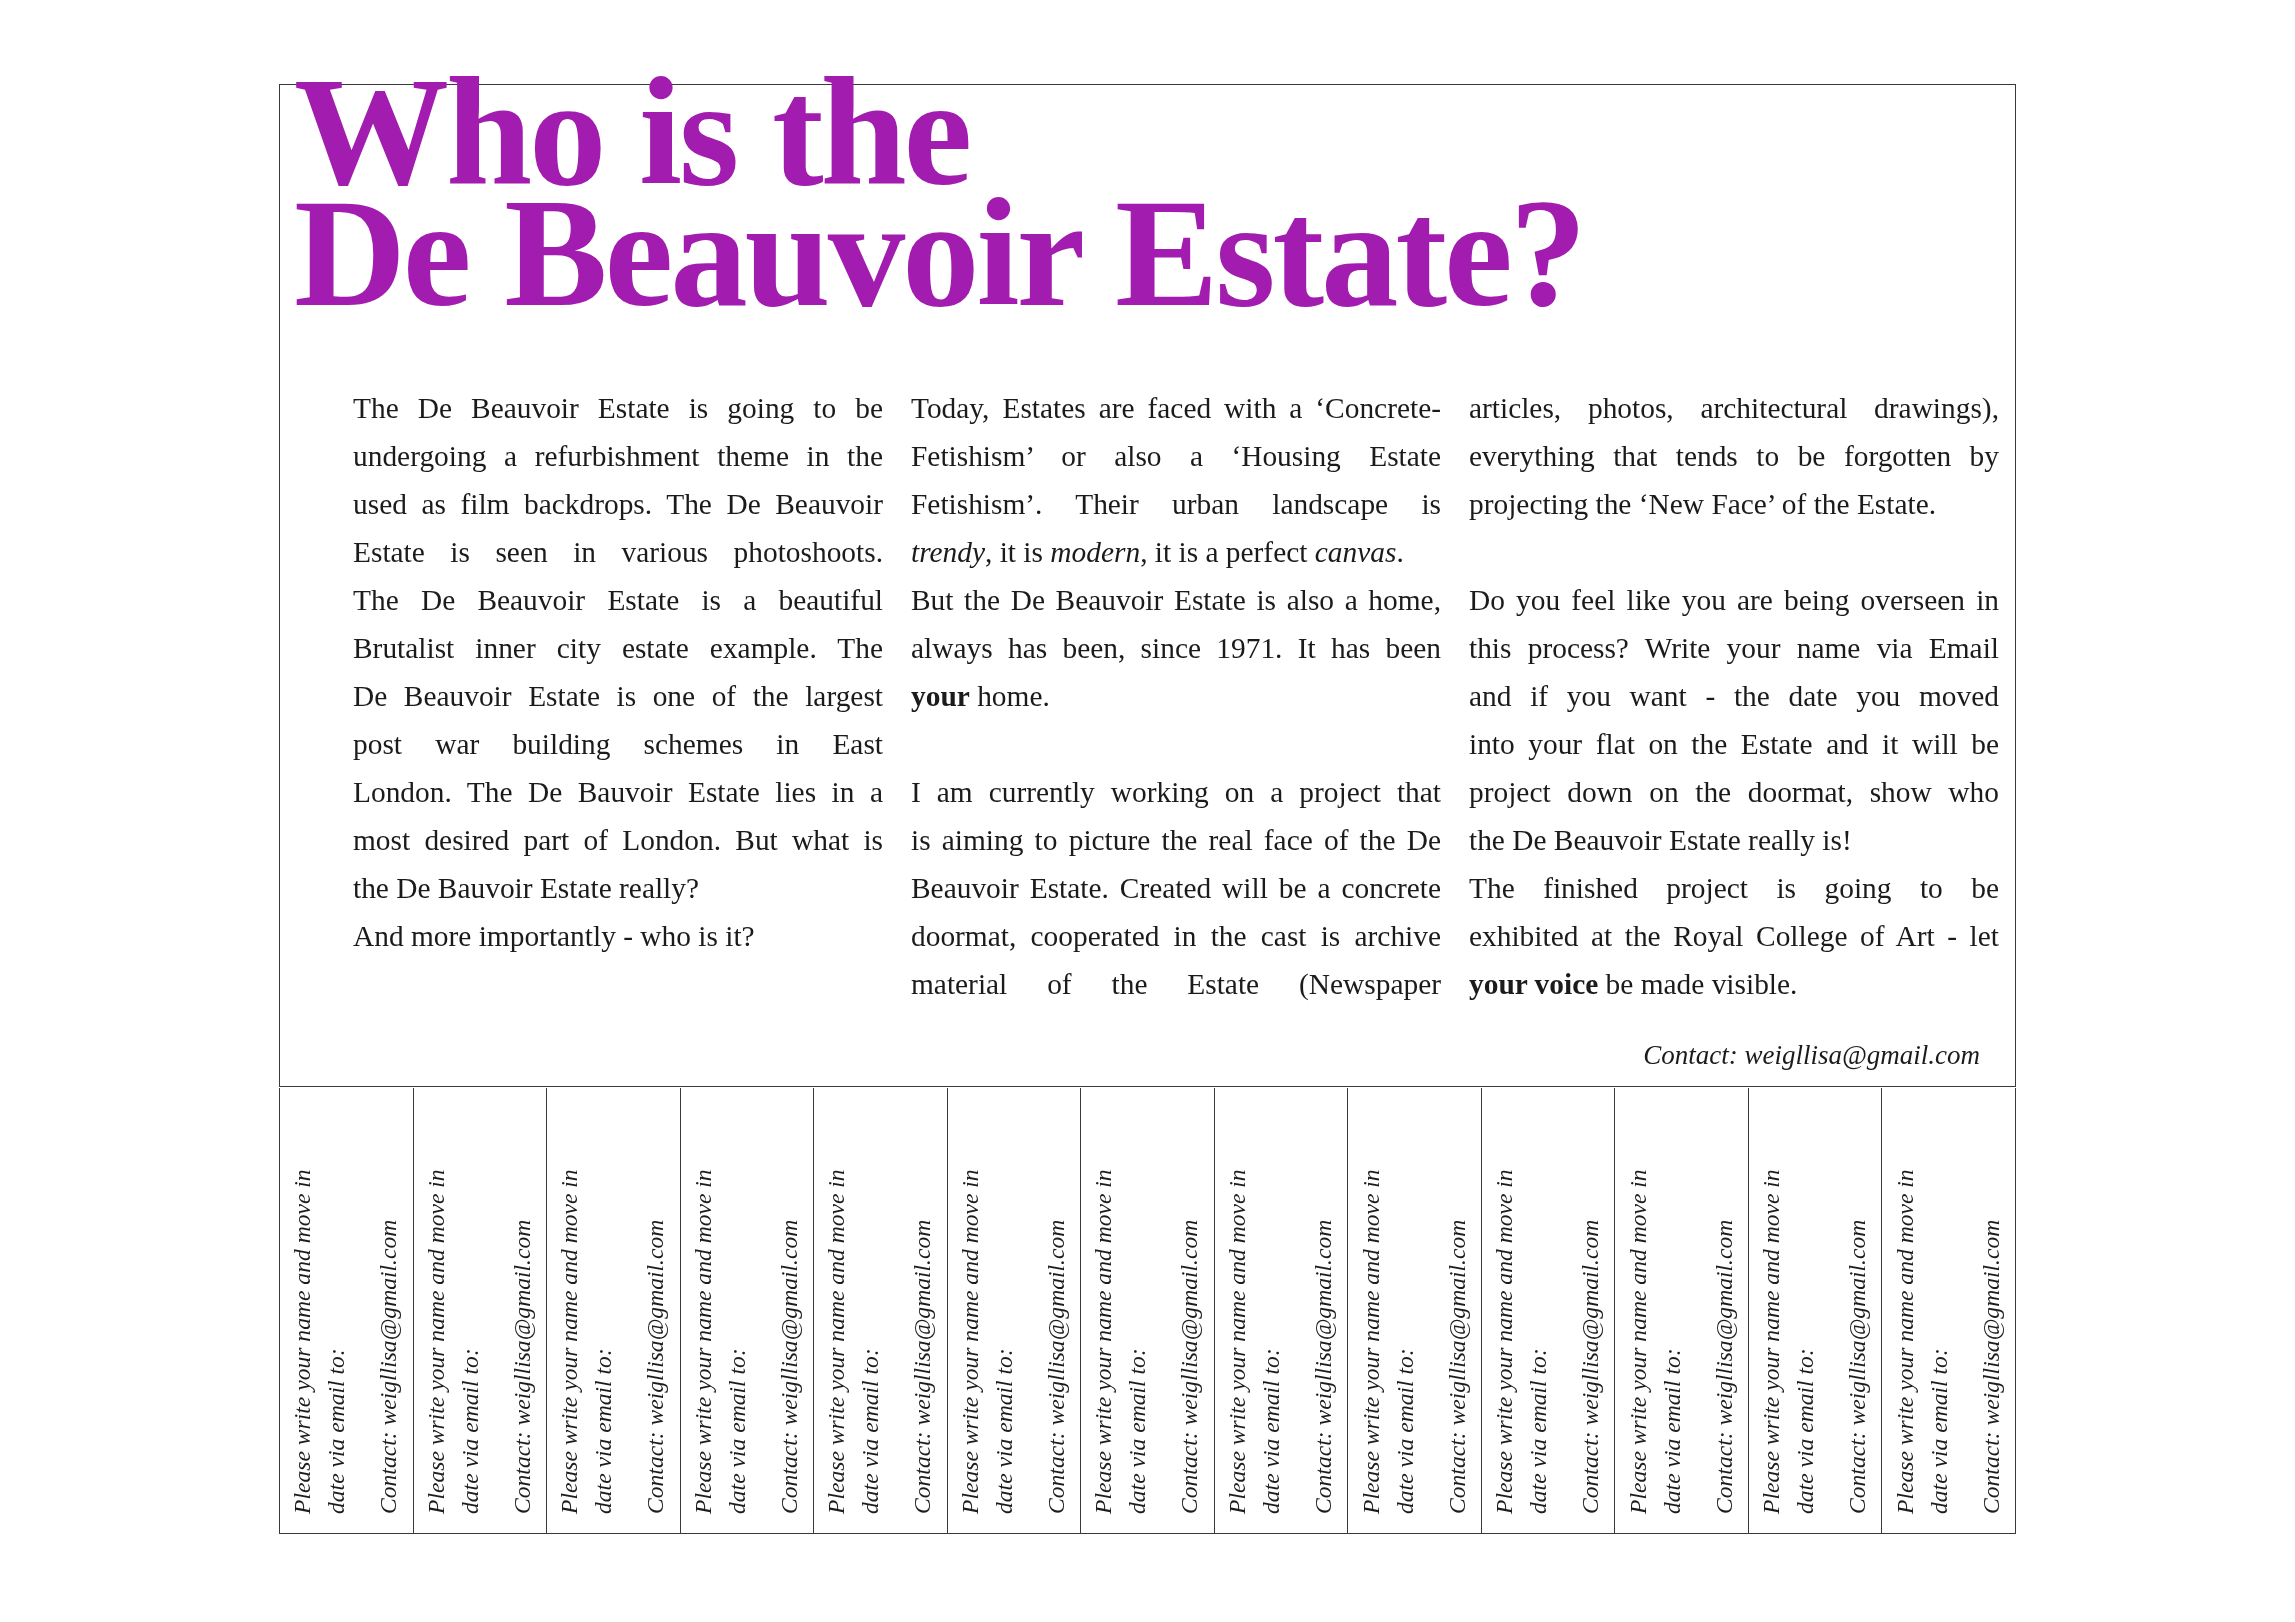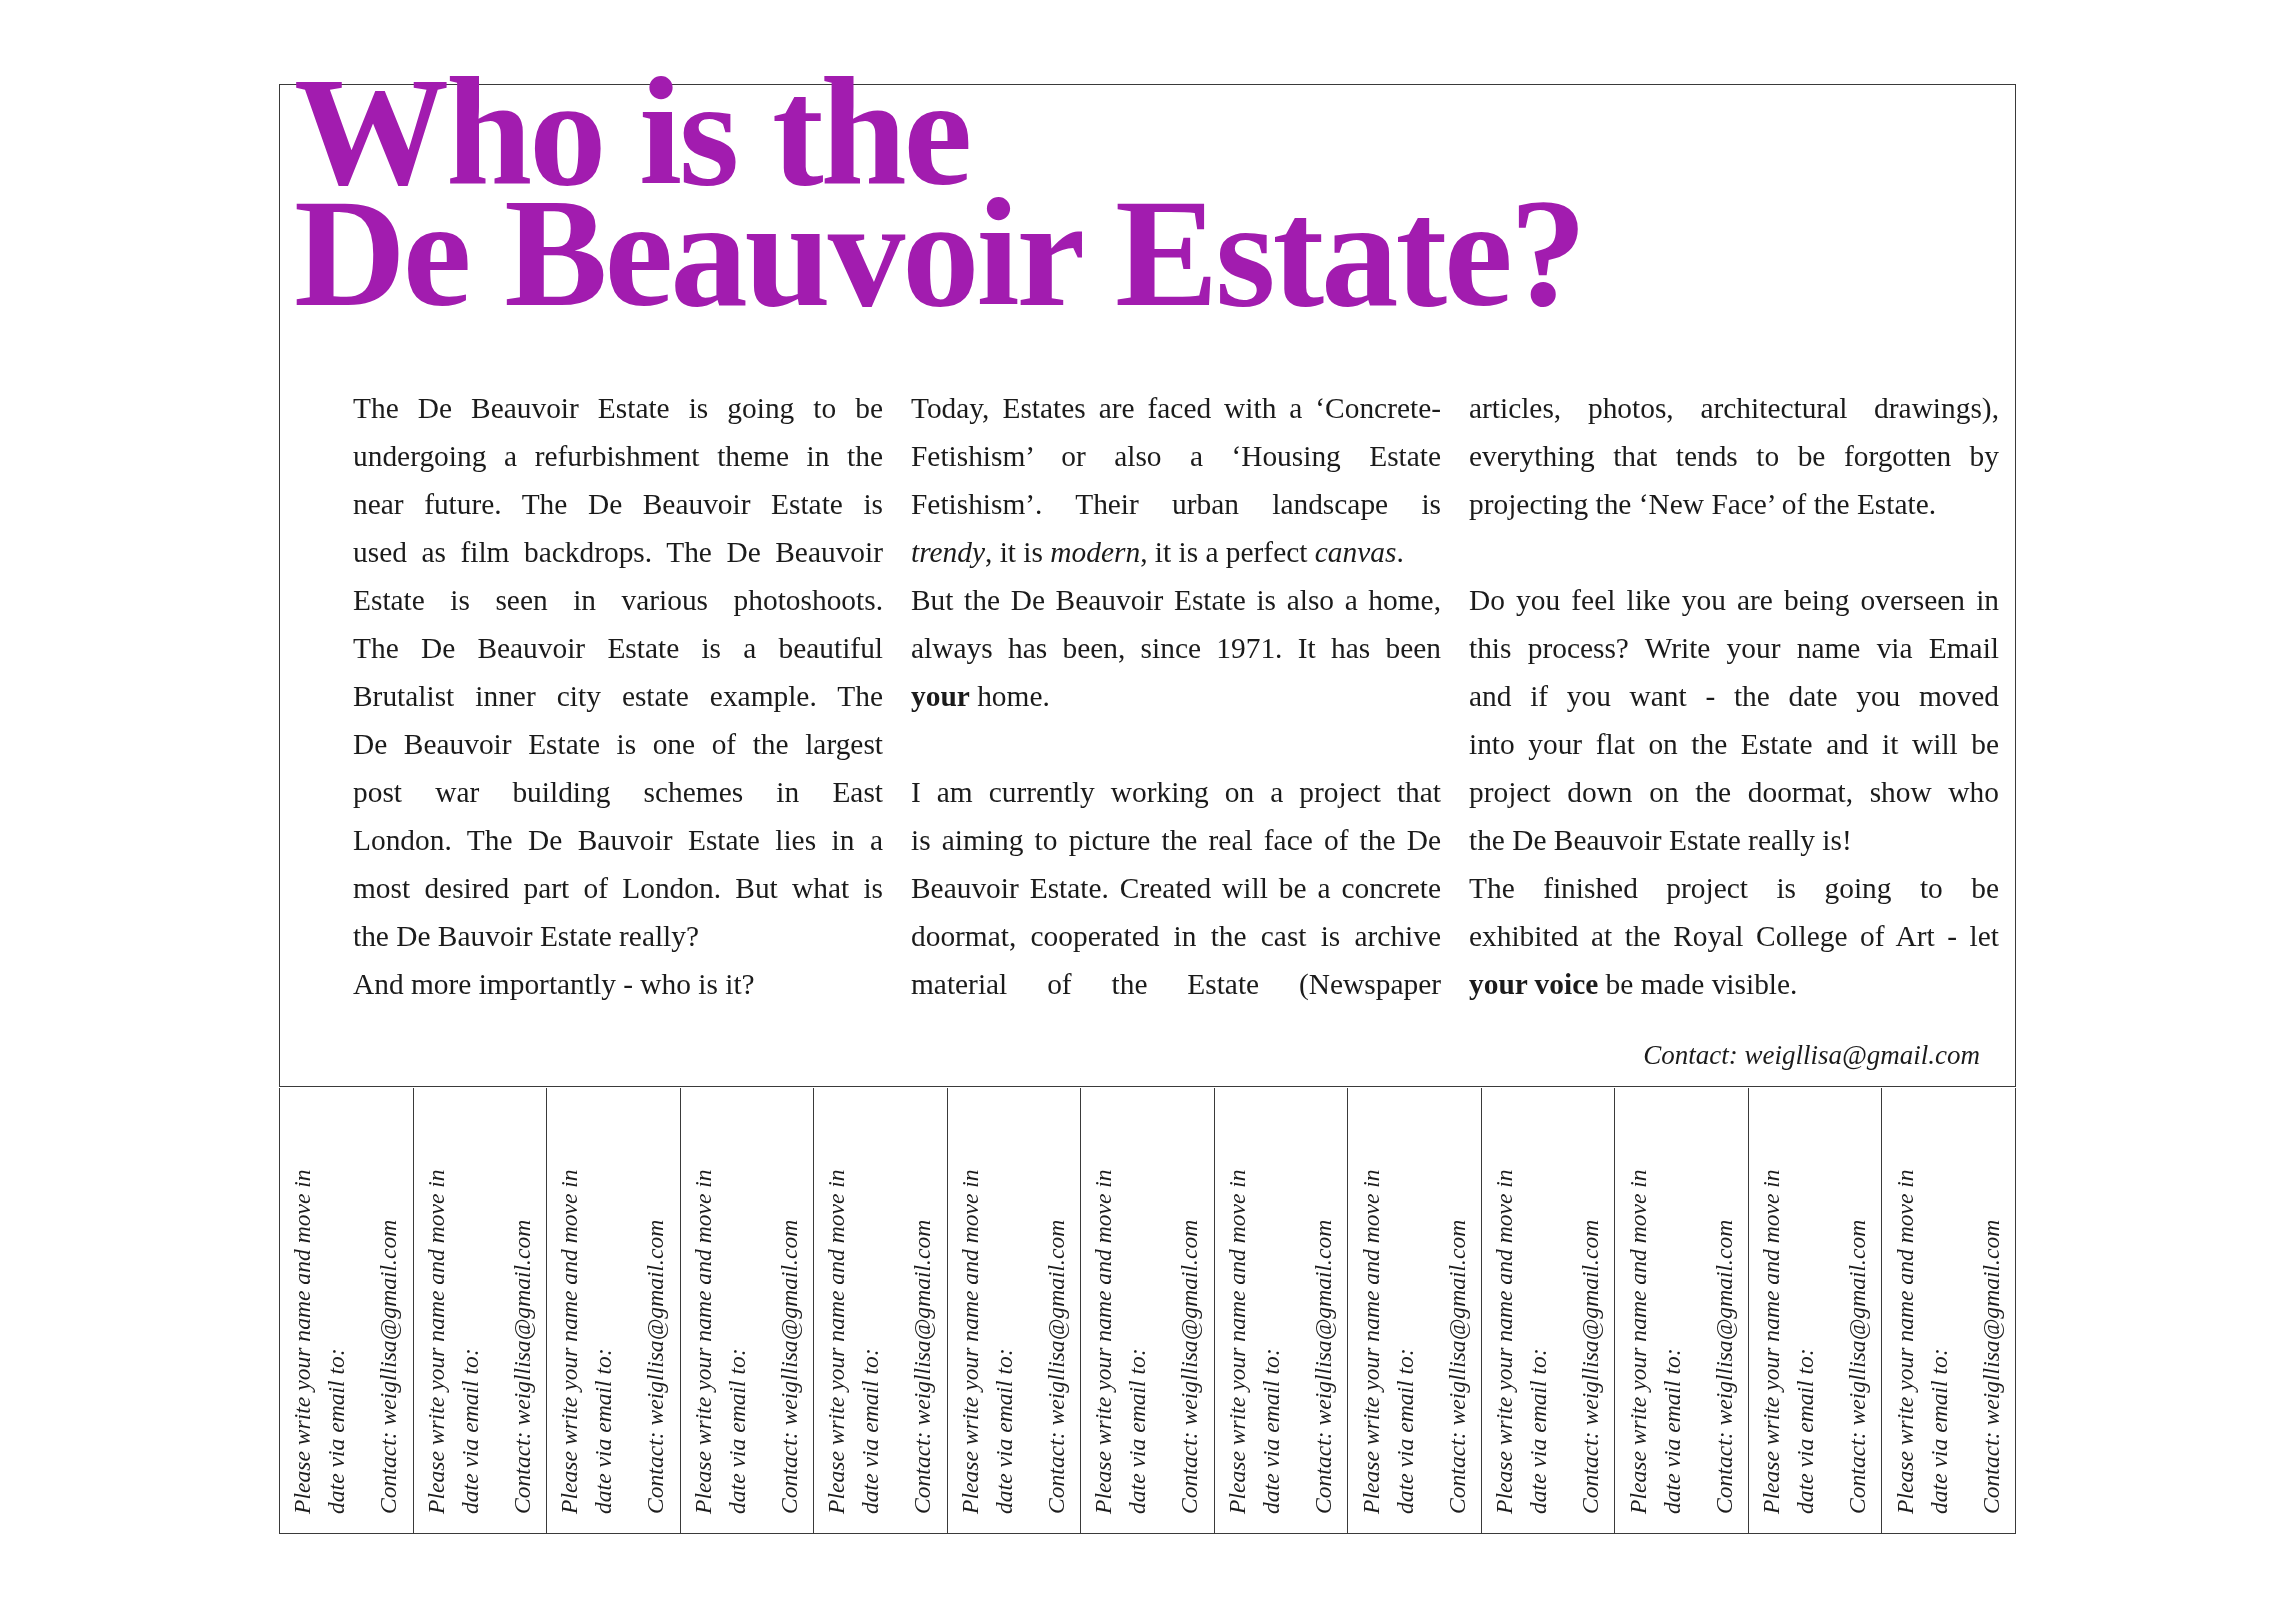--- a/index.html
+++ b/index.html
@@ -131,21 +131,20 @@
 
 <div class="headline">
   <div>Who is the</div>
   <div>De Beauvoir Estate?</div>
 </div>
 
 <div class="columns" id="cols">
     <div class="col">
       <div class="line j">The De Beauvoir Estate is going to be</div>
       <div class="line j">undergoing a refurbishment theme in the</div>
-      <div class="line j">near future. The De Beauvoir Estate is</div>
       <div class="line j">used as film backdrops. The De Beauvoir</div>
       <div class="line j">Estate is seen in various photoshoots.</div>
       <div class="line j">The De Beauvoir Estate is a beautiful</div>
       <div class="line j">Brutalist inner city estate example. The</div>
       <div class="line j">De Beauvoir Estate is one of the largest</div>
       <div class="line j">post war building schemes in East</div>
       <div class="line j">London. The De Bauvoir Estate lies in a</div>
       <div class="line j">most desired part of London. But what is</div>
       <div class="line">the De Bauvoir Estate really?</div>
       <div class="line">And more importantly - who is it?</div>

